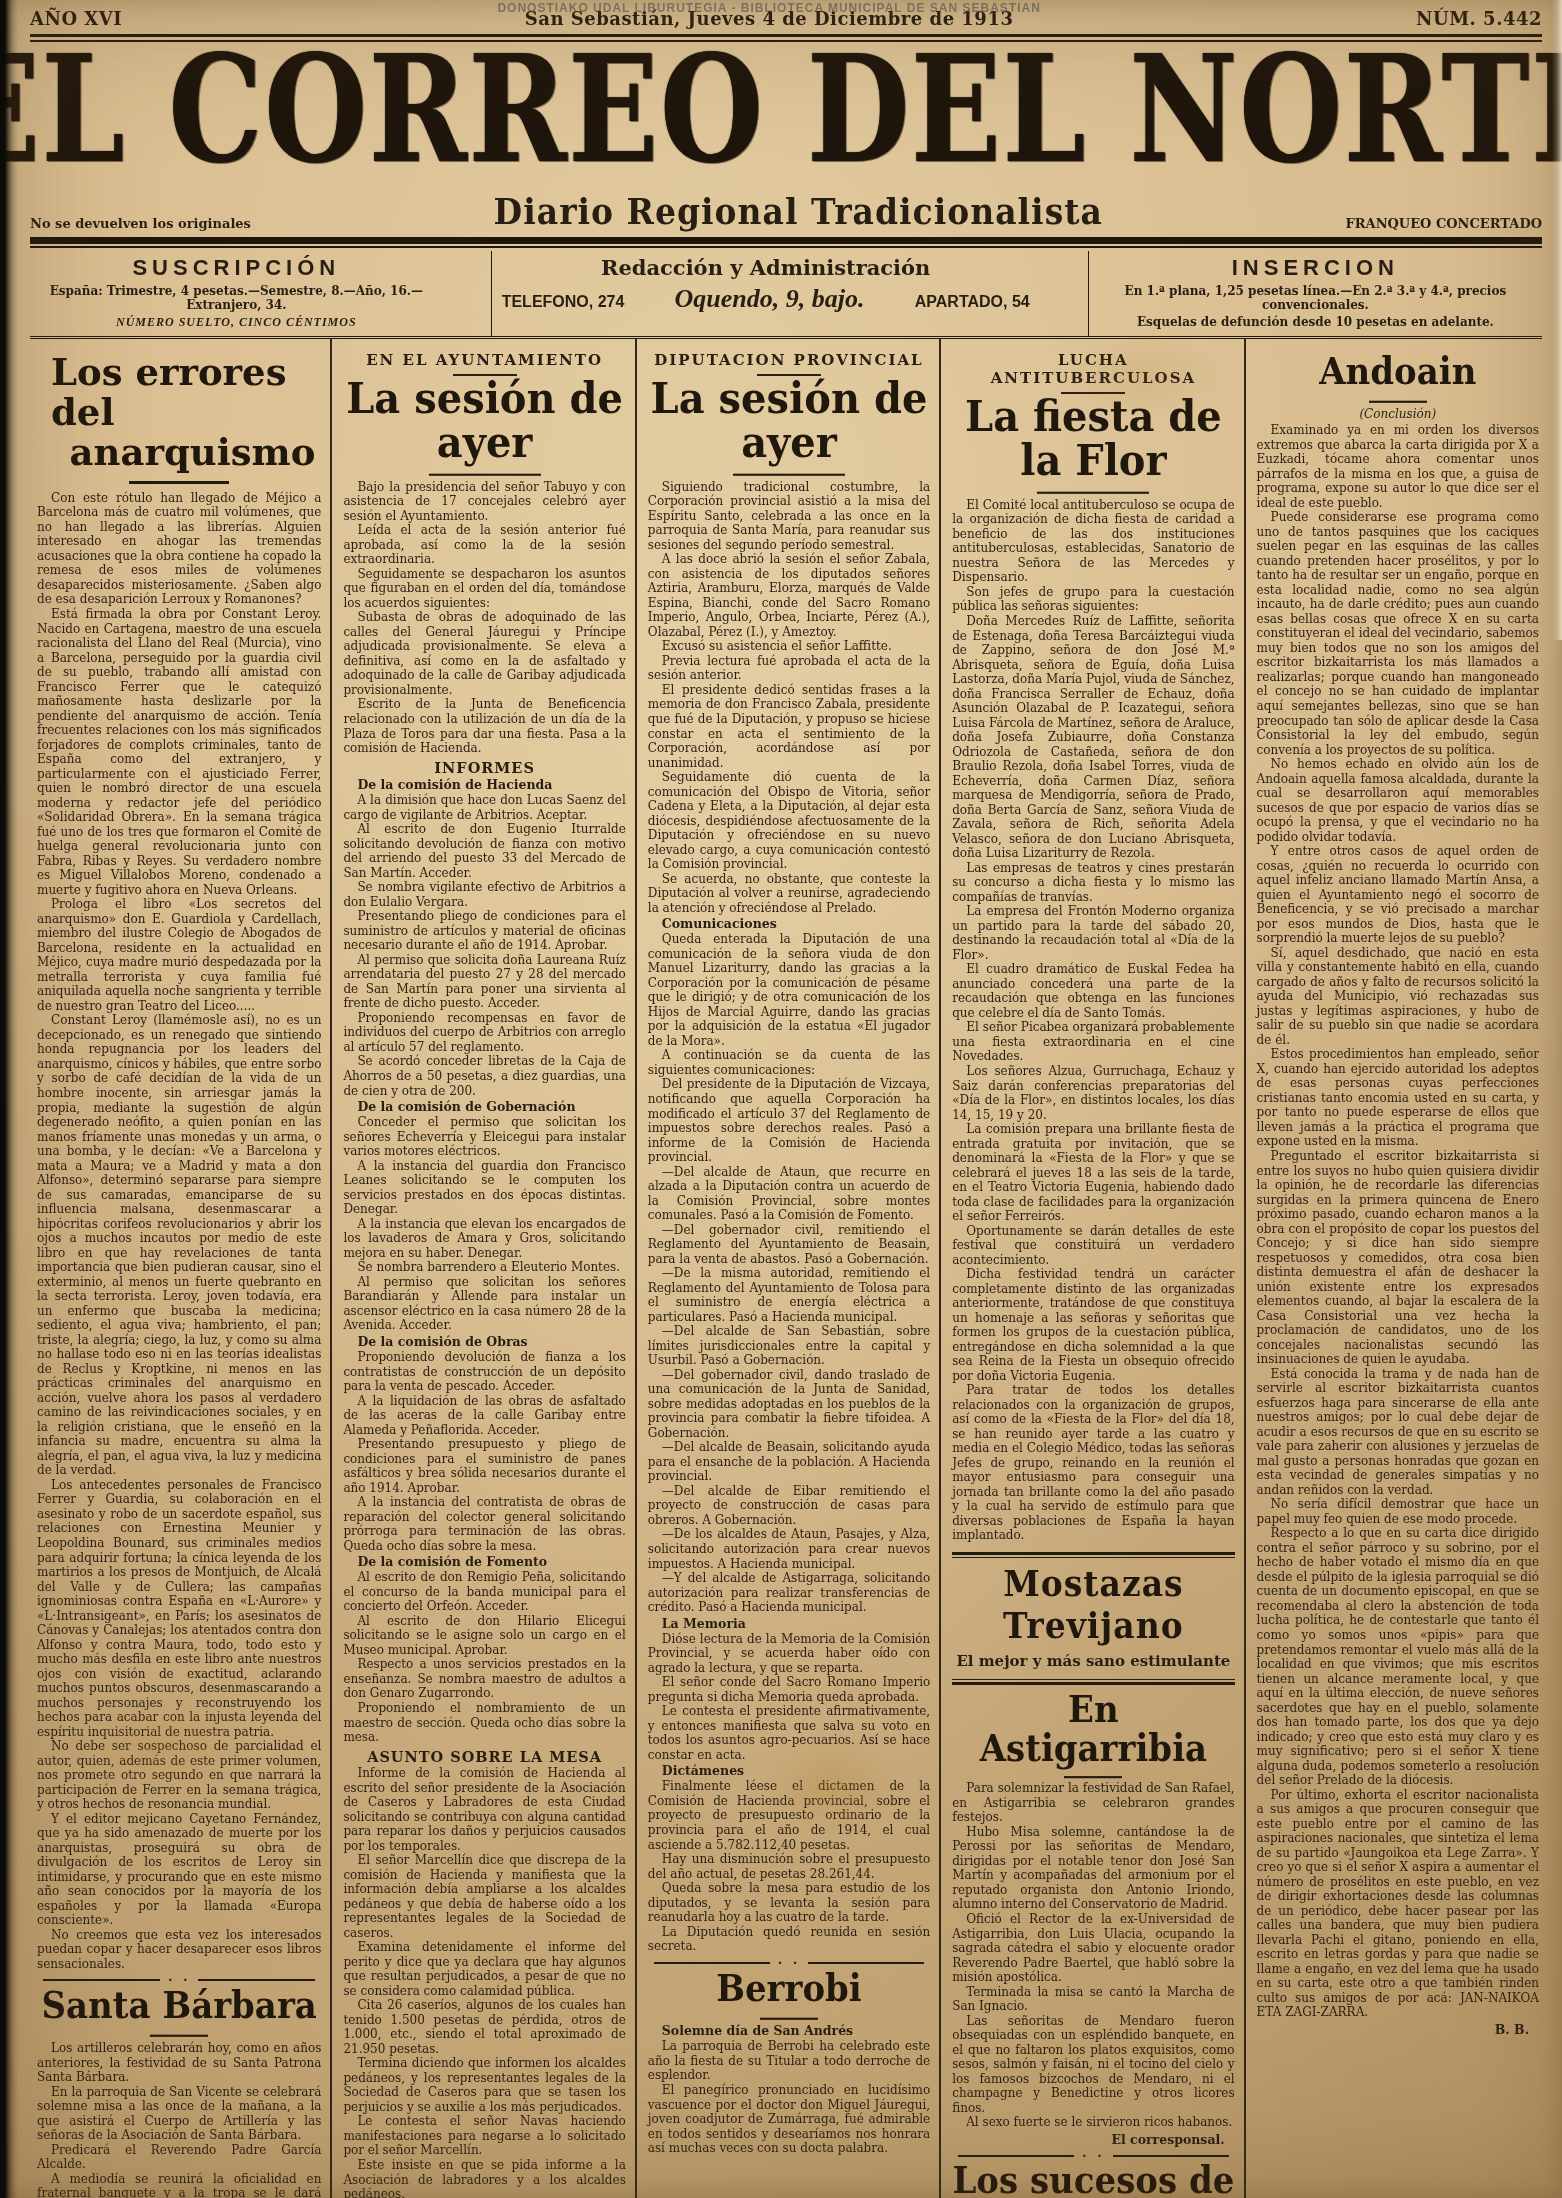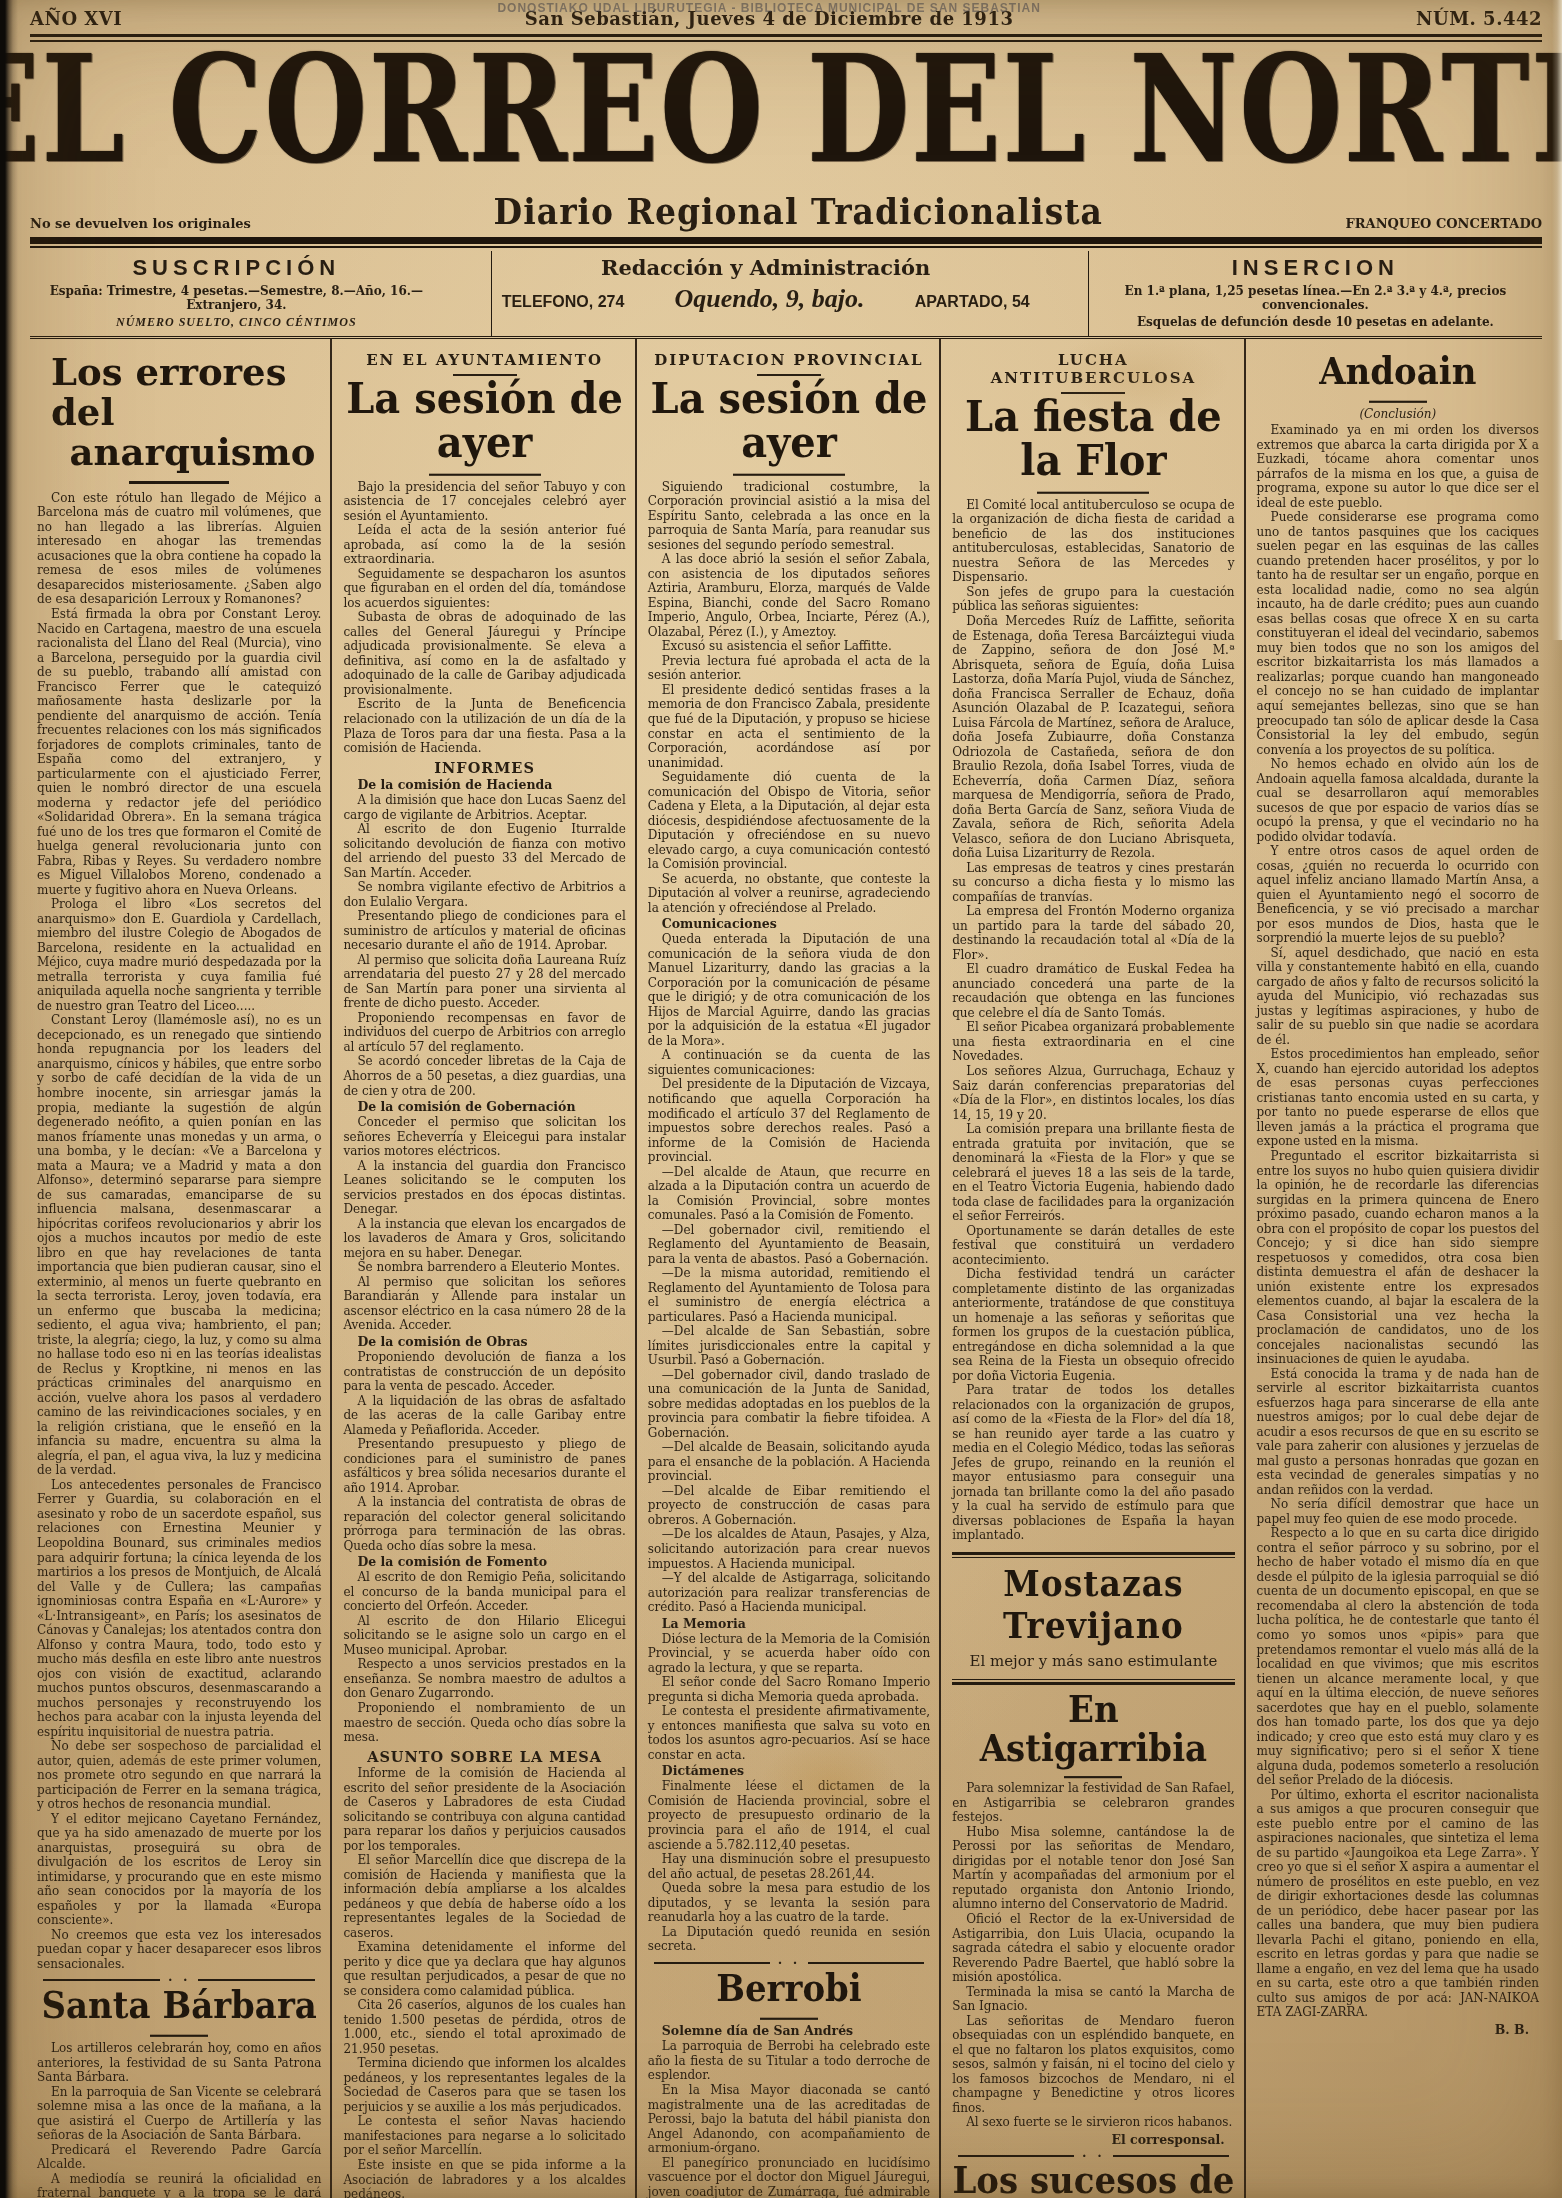--- a/index.html
+++ b/index.html
@@ -75,21 +75,21 @@
   .runhead{font-weight:bold;font-size:12.5px;text-indent:14px;margin:1px 0;}
   p.para{margin:0;text-indent:14px;}
   p.para-center{margin:2px 0;text-align:center;font-style:italic;}
   .signature{text-align:right;font-weight:bold;font-size:12.5px;padding-right:10px;margin:2px 0;}
   .orn{display:flex;align-items:center;gap:8px;margin:8px 6px 4px;}
   .orn .line{flex:1;border-top:2.5px solid #241b10;}
   .orn .dots{font-weight:bold;font-size:13px;letter-spacing:3px;line-height:0;}
   .adbox{border-top:3.5px solid #241b10;border-bottom:3.5px solid #241b10;margin:9px 0;padding:2px 0;}
   .adbox-inner{border-top:1px solid #241b10;border-bottom:1px solid #241b10;padding:7px 0 9px;text-align:center;}
   .ad-title{font-size:33px;font-weight:bold;letter-spacing:1px;transform:scaleY(1.05);color:#20170d;}
-  .ad-sub{font-size:15px;font-weight:normal;margin-top:7px;}
+  .ad-sub{font-size:15px;font-weight:bold;margin-top:7px;}
 </style>
 </head>
 <body>
 
 <div class="page">
   <div class="scan-edge"></div>
   <div class="scan-edge-right"></div>
   <div class="stain s1"></div>
   <div class="stain s2"></div>
   <div class="stain s3"></div>
@@ -233,21 +233,20 @@
         <p class="para">Queda sobre la mesa para estudio de los diputados, y se levanta la sesión para reanudarla hoy a las cuatro de la tarde.</p>
         <p class="para">La Diputación quedó reunida en sesión secreta.</p>
         <div class="orn">
           <span class="line"></span>
           <span class="dots">· ·</span>
           <span class="line"></span>
         </div>
         <h2 class="section-title">Berrobi</h2>
         <div class="runhead">Solemne día de San Andrés</div>
         <p class="para">La parroquia de Berrobi ha celebrado este año la fiesta de su Titular a todo derroche de esplendor.</p>
-        <p class="para">En la Misa Mayor diaconada se cantó magistralmente una de las acreditadas de Perossi, bajo la batuta del hábil pianista don Angel Adanondo, con acompañamiento de armonium-órgano.</p>
         <p class="para">El panegírico pronunciado en lucidísimo vascuence por el doctor don Miguel Jáuregui, joven coadjutor de Zumárraga, fué admirable en todos sentidos y desearíamos nos honrara así muchas veces con su docta palabra.</p>
       </section>
     <section class="col">
         <div class="kicker">LUCHA ANTITUBERCULOSA</div>
         <h2 class="headline">La fiesta de la Flor</h2>
         <p class="para">El Comité local antituberculoso se ocupa de la organización de dicha fiesta de caridad a beneficio de las dos instituciones antituberculosas, establecidas, Sanatorio de nuestra Señora de las Mercedes y Dispensario.</p>
         <p class="para">Son jefes de grupo para la cuestación pública las señoras siguientes:</p>
         <p class="para">Doña Mercedes Ruíz de Laffitte, señorita de Estenaga, doña Teresa Barcáiztegui viuda de Zappino, señora de don José M.ª Abrisqueta, señora de Eguía, doña Luisa Lastorza, doña María Pujol, viuda de Sánchez, doña Francisca Serraller de Echauz, doña Asunción Olazabal de P. Icazategui, señora Luisa Fárcola de Martínez, señora de Araluce, doña Josefa Zubiaurre, doña Constanza Odriozola de Castañeda, señora de don Braulio Rezola, doña Isabel Torres, viuda de Echeverría, doña Carmen Díaz, señora marquesa de Mendigorría, señora de Prado, doña Berta García de Sanz, señora Viuda de Zavala, señora de Rich, señorita Adela Velasco, señora de don Luciano Abrisqueta, doña Luisa Lizariturry de Rezola.</p>
         <p class="para">Las empresas de teatros y cines prestarán su concurso a dicha fiesta y lo mismo las compañías de tranvías.</p>
         <p class="para">La empresa del Frontón Moderno organiza un partido para la tarde del sábado 20, destinando la recaudación total al «Día de la Flor».</p>

